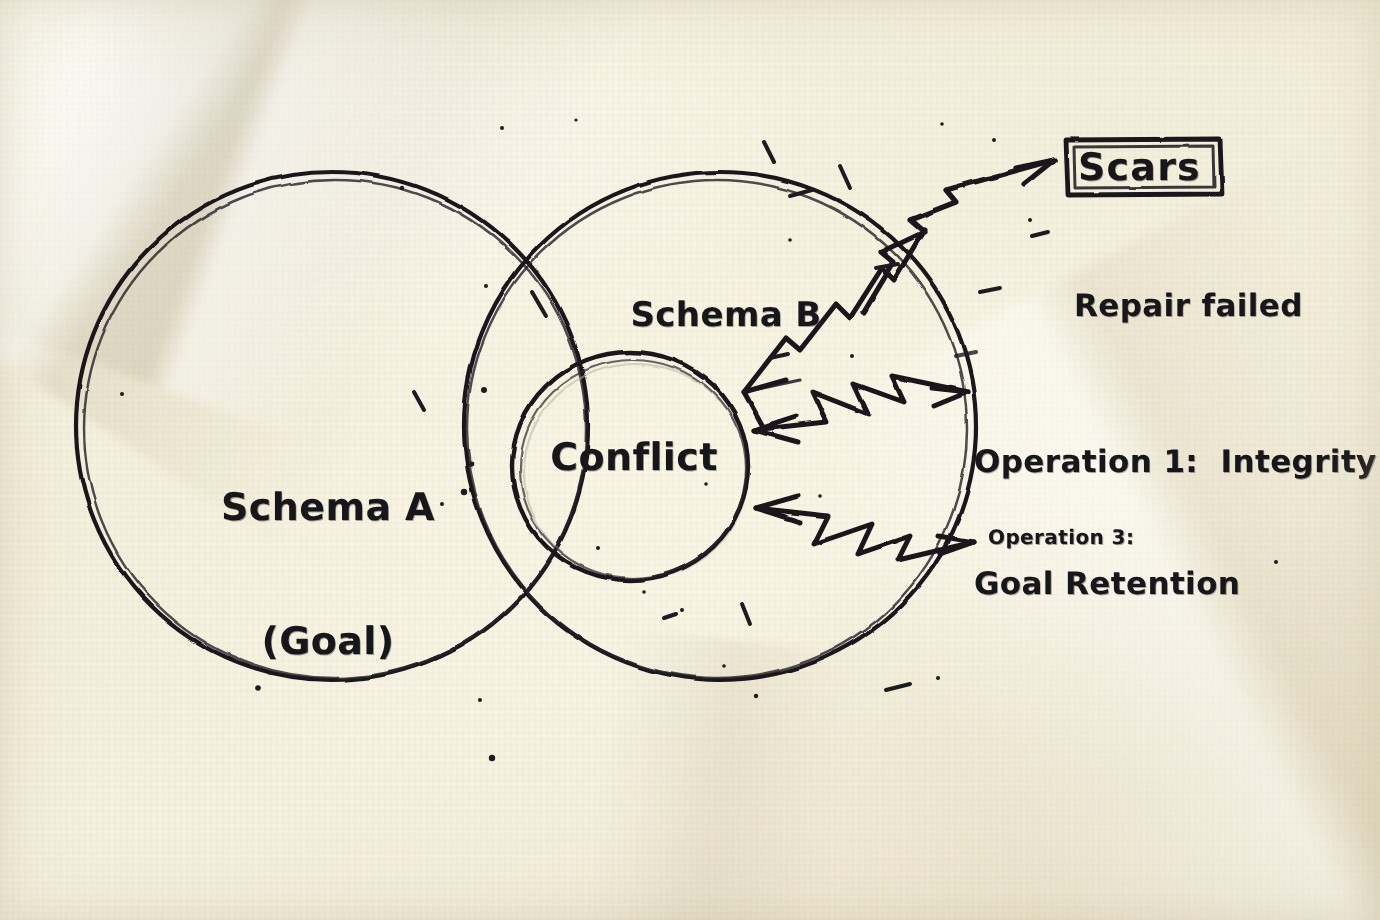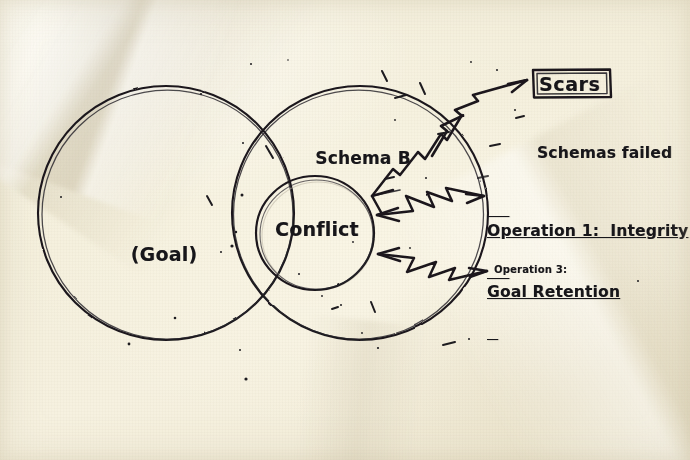--- a/index.html
+++ b/index.html
@@ -131,21 +131,20 @@
   }
   #lbl-scars-note {
     left: 537px; top: 103px;
     font-size: 15.5px;
     line-height: 1.3;
   }
   #lbl-op1 {
     left: 487px; top: 180px;
     font-size: 15.5px;
     line-height: 1.32;
-    text-decoration: underline;
   }
   #lbl-op3 {
     left: 494px; top: 237px;
     font-size: 10px;
     line-height: 1.32;
   }
   .ln { display: block; }
 </style>
 </head>
 <body>
@@ -259,33 +258,34 @@
       <path d="M371 302 L375 312"></path>
       <path d="M443 345 L455 342"></path>
       <path d="M332 309 L338 307"></path>
       <path d="M266 146 L273 158"></path>
       <path d="M207 196 L212 205"></path>
       <path d="M488 176 L478 178" opacity="0.8"></path>
     </g>
   </svg>
 
   <div class="hand" id="lbl-schema-a">
+    <span class="ln">Schema A</span>
     <span class="ln">(Goal)</span>
   </div>
 
   <div class="hand" id="lbl-schema-b">
     <span class="ln">Schema B</span>
   </div>
 
   <div class="hand" id="lbl-scars">Scars</div>
 
   <div class="hand" id="lbl-conflict">Conflict</div>
 
   <div class="hand" id="lbl-scars-note">
-    <span class="ln">Schemas failed</span>
+    <span class="ln">Repair failed</span>
   </div>
 
   <div class="hand" id="lbl-op1">
     <span class="ln">Operation 1:  Integrity</span>
     <span class="ln">Goal Retention</span>
   </div>
 
   <div class="hand" id="lbl-op3">
     <span class="ln">Operation 3:</span>
   </div>

